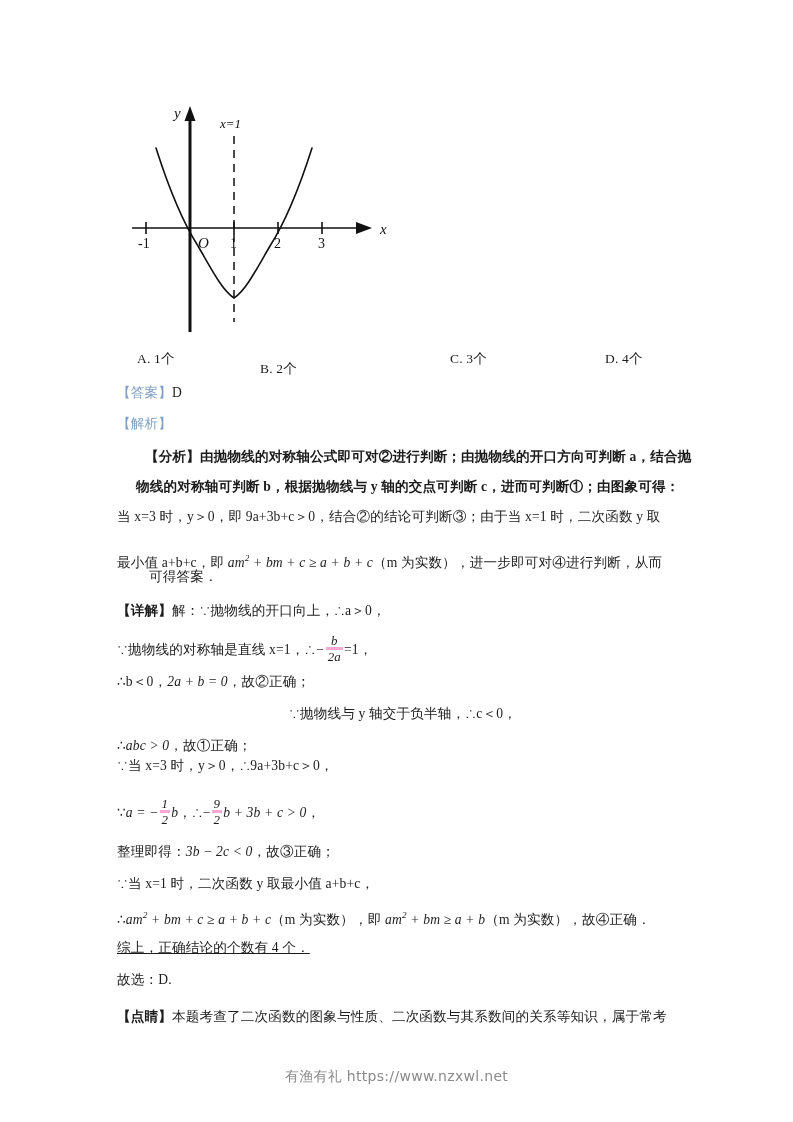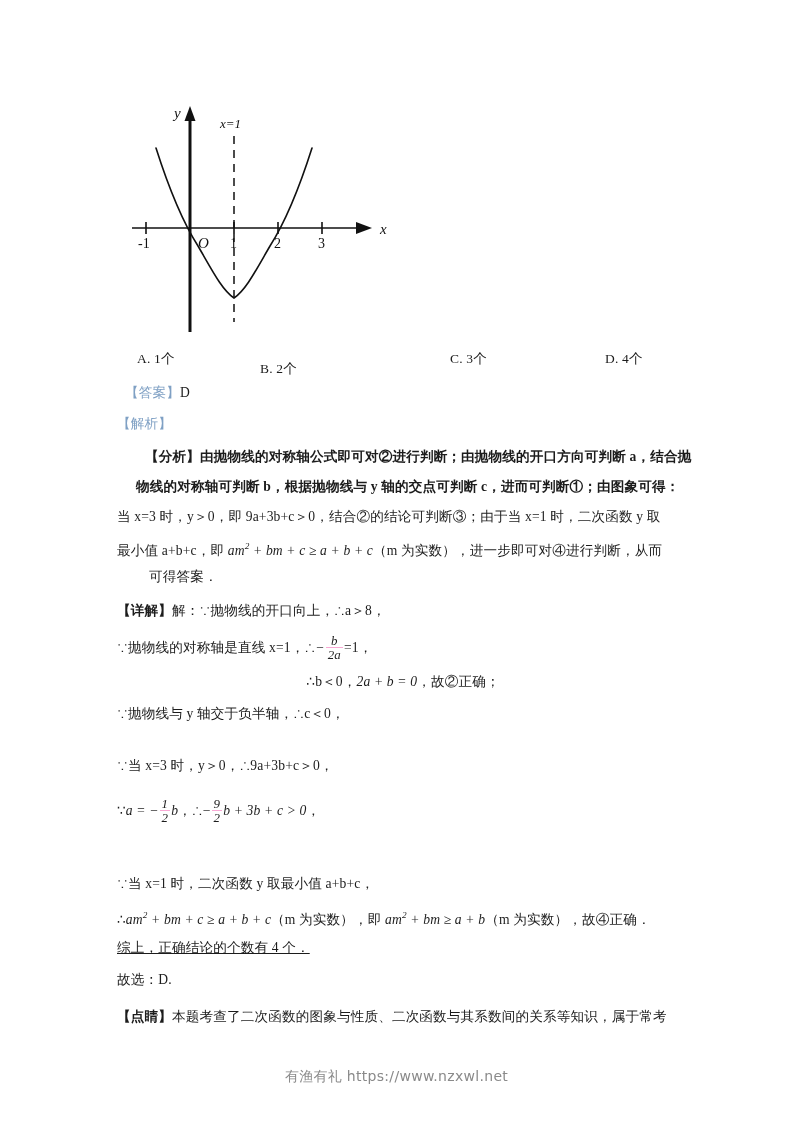--- a/index.html
+++ b/index.html
@@ -77,21 +77,21 @@
     margin: 0 1px;
   }
   .frac .num {
     display: block;
     font-size: 0.95em;
     padding: 0 2px;
   }
   .frac .den {
     display: block;
     font-size: 0.95em;
-    border-top: 1px solid #f9a8d4;
+    border-top: 3px solid #f9a8d4;
     padding: 0 2px;
   }
 
   
   .footer {
     position: absolute;
     left: 0;
     top: 1068px;
     width: 793px;
     text-align: center;
@@ -145,69 +145,75 @@
     </svg>
   </div>
 
   <div class="options-row">
     <span class="opt opt-0">A. 1个</span>
     <span class="opt opt-1">B. 2个</span>
     <span class="opt opt-2">C. 3个</span>
     <span class="opt opt-3">D. 4个</span>
   </div>
 
-  <div class="tline" style="top:384px;margin-left:8px;">
+  <div class="tline" style="top:384px;">
     <span class="tag">【答案】</span><span>D</span>
   </div>
 
   <div class="tline" style="top:415px;">
     <span class="tag">【解析】</span>
   </div>
 
   <div class="tline" style="top:448px;margin-left:28px;">
     <span class="bold">【分析】</span><span class="bold">由抛物线的对称轴公式即可对②进行判断；由抛物线的开口方向可判断 a，结合抛</span>
   </div>
   <div class="tline" style="top:478px;padding-left:19px;">
     <span class="bold">物线的对称轴可判断 b，根据抛物线与 y 轴的交点可判断 c，进而可判断①；由图象可得：</span>
   </div>
   <div class="tline" style="top:508px;">
     <span>当 x=3 时，y＞0，即 9a+3b+c＞0，结合②的结论可判断③；由于当 x=1 时，二次函数 y 取</span>
   </div>
-  <div class="tline" style="top:538px;">
+  <div class="tline" style="top:550px;">
     <span>最小值 a+b+c，即 </span><span class="math"><span>am</span><sup class="sq">2</sup><span> + bm + c ≥ a + b + c</span></span><span>（m 为实数），进一步即可对④进行判断，从而</span>
   </div>
   <div class="tline" style="top:568px;margin-left:32px;">
     <span>可得答案．</span>
   </div>
 
   <div class="tline" style="top:602px;">
-    <span class="bold">【详解】</span><span>解：∵抛物线的开口向上，∴a＞8，</span>
+    <span class="bold">【详解】</span><span>解：∵抛物线的开口向上，∴a＞0，</span>
   </div>
 
   <div class="tline" style="top:634px;">
     <span>∵抛物线的对称轴是直线 x=1，∴</span><span class="math">−</span><span class="frac"><span class="num">b</span><span class="den">2a</span></span><span>=1，</span>
   </div>
 
-  <div class="tline" style="top:673px;text-align:center;">
+  <div class="tline" style="top:673px;">
     <span>∴b＜0，</span><span class="math">2a + b = 0</span><span>，故②正确；</span>
   </div>
 
-  <div class="tline" style="top:705px;">
+  <div class="tline" style="top:705px;text-align:center;">
     <span>∵抛物线与 y 轴交于负半轴，∴c＜0，</span>
   </div>
 
+  <div class="tline" style="top:737px;">
+    <span>∴</span><span class="math">abc &gt; 0</span><span>，故①正确；</span>
+  </div>
 
   <div class="tline" style="top:728px;margin-top:29px;">
     <span>∵当 x=3 时，y＞0，∴9a+3b+c＞0，</span>
   </div>
 
   <div class="tline" style="top:797px;">
     <span>∵</span><span class="math">a = −</span><span class="frac"><span class="num">1</span><span class="den">2</span></span><span class="math">b</span><span>，∴−</span><span class="frac"><span class="num">9</span><span class="den">2</span></span><span class="math">b + 3b + c &gt; 0</span><span>，</span>
   </div>
 
+  <div class="tline" style="top:843px;">
+    <span>整理即得：</span><span class="math">3b − 2c &lt; 0</span><span>，故③正确；</span>
+  </div>
 
   <div class="tline" style="top:875px;">
     <span>∵当 x=1 时，二次函数 y 取最小值 a+b+c，</span>
   </div>
 
   <div class="tline" style="top:907px;">
     <span>∴</span><span class="math"><span>am</span><sup class="sq">2</sup><span> + bm + c ≥ a + b + c</span></span><span>（m 为实数），即 </span><span class="math"><span>am</span><sup class="sq">2</sup><span> + bm ≥ a + b</span></span><span>（m 为实数），故④正确．</span>
   </div>
 
   <div class="tline" style="top:939px;text-decoration:underline;">

